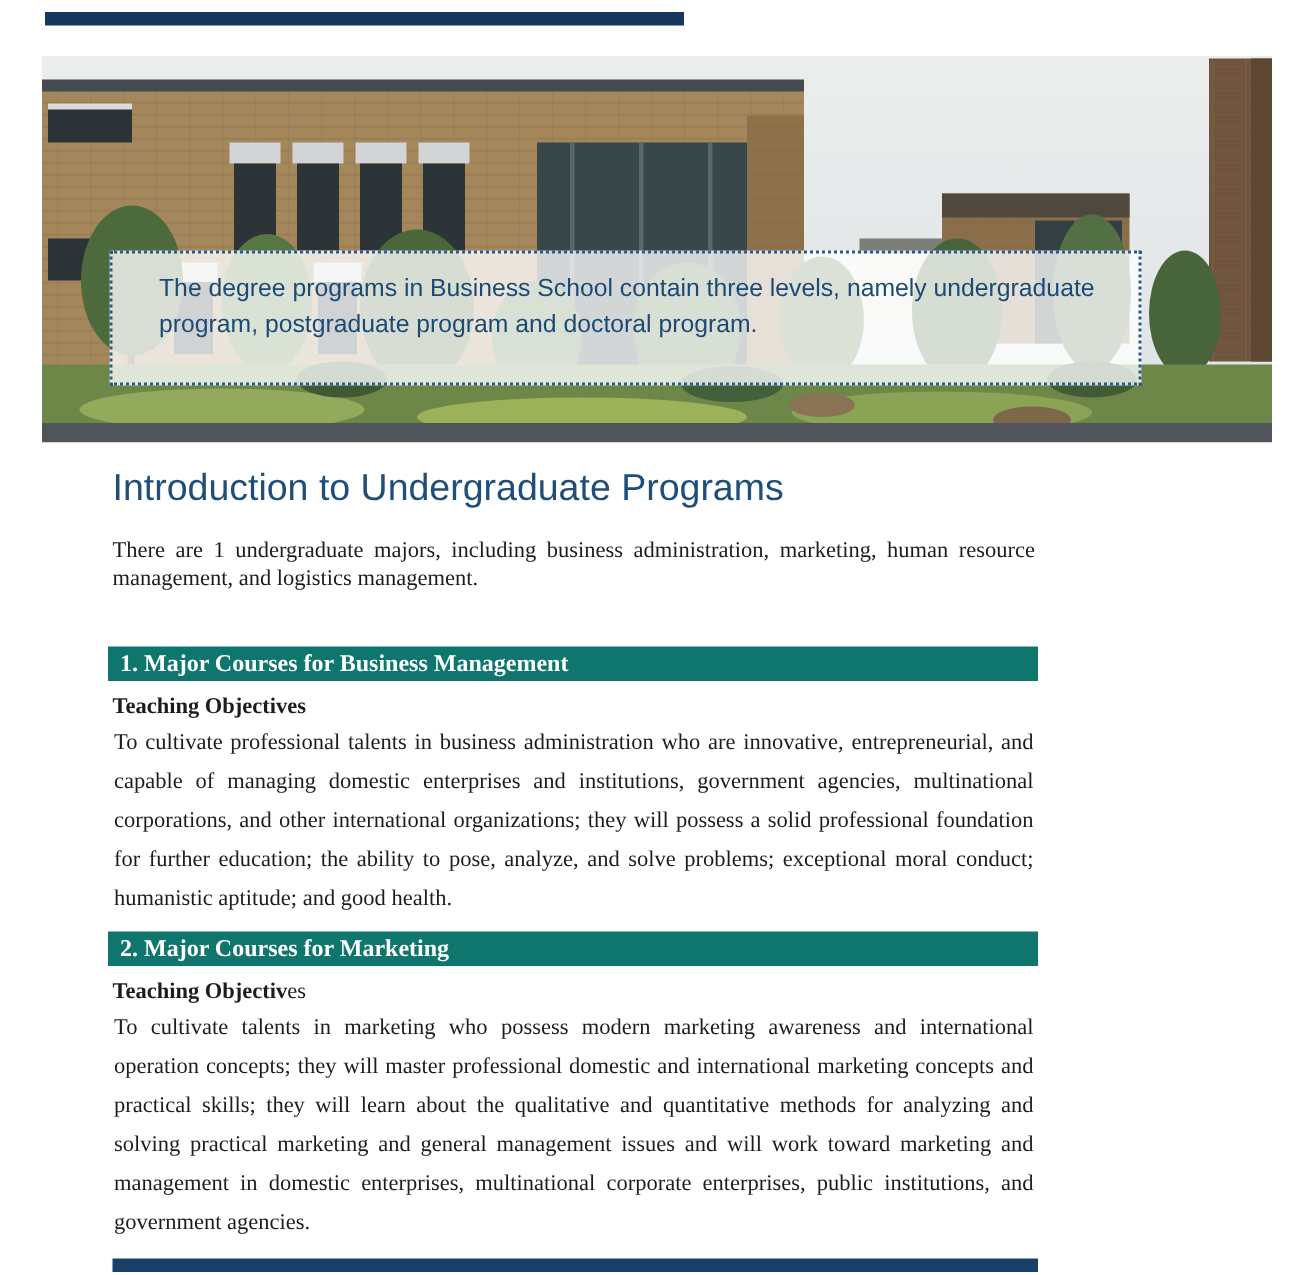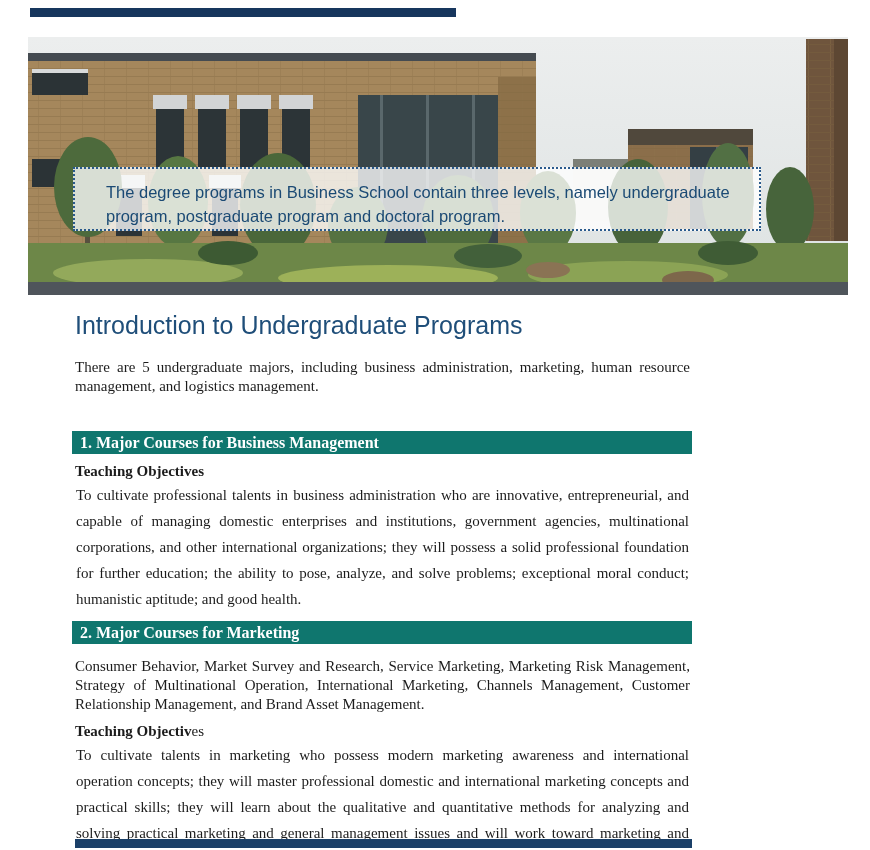--- a/index.html
+++ b/index.html
@@ -23,21 +23,21 @@
 
   
   .hero {
     position: absolute; left: 28px; top: 37px;
     width: 820px; height: 258px; overflow: hidden;
   }
   .hero svg { display: block; }
 
   .overlay-box {
     position: absolute; left: 45px; top: 130px;
-    width: 688px; height: 64px;
+    width: 688px; height: 90px;
     box-sizing: border-box;
     background: rgba(255, 255, 255, 0.78);
     border: 2px dotted #2a5a8c;
     padding: 11px 10px 10px 31px;
     font-family: "Liberation Sans", sans-serif;
     font-size: 16.5px; line-height: 24px;
     color: #1b4a74;
   }
 
   
@@ -185,28 +185,27 @@
 
     <div class="overlay-box">
       <span>The degree programs in Business School contain three levels, namely undergraduate program, postgraduate program and doctoral program.</span>
     </div>
   </div>
 
   <div class="content">
 
     <h1 class="page-title">Introduction to Undergraduate Programs</h1>
 
-    <p class="intro">There are 5 undergraduate majors, including business administration, marketing, human resource management, and logistics management.</p>
+    <p class="intro">There are 1 undergraduate majors, including business administration, marketing, human resource management, and logistics management.</p>
 
     <div class="section-bar">1. Major Courses for Business Management</div>
     <p class="obj-label"><span class="b">Teaching Objectives</span><span></span></p>
     <p class="objectives">To cultivate professional talents in business administration who are innovative, entrepreneurial, and capable of managing domestic enterprises and institutions, government agencies, multinational corporations, and other international organizations; they will possess a solid professional foundation for further education; the ability to pose, analyze, and solve problems; exceptional moral conduct; humanistic aptitude; and good health.</p>
 
     <div class="section-bar second">2. Major Courses for Marketing</div>
-    <p class="courses second">Consumer Behavior, Market Survey and Research, Service Marketing, Marketing Risk Management, Strategy of Multinational Operation, International Marketing, Channels Management, Customer Relationship Management, and Brand Asset Management.</p>
     <p class="obj-label"><span class="b">Teaching Objectiv</span><span>es</span></p>
     <p class="objectives">To cultivate talents in marketing who possess modern marketing awareness and international operation concepts; they will master professional domestic and international marketing concepts and practical skills; they will learn about the qualitative and quantitative methods for analyzing and solving practical marketing and general management issues and will work toward marketing and management in domestic enterprises, multinational corporate enterprises, public institutions, and government agencies.</p>
 
   </div>
 
   <div class="next-bar-partial"></div>
 
 </div>
 
 </body></html>

